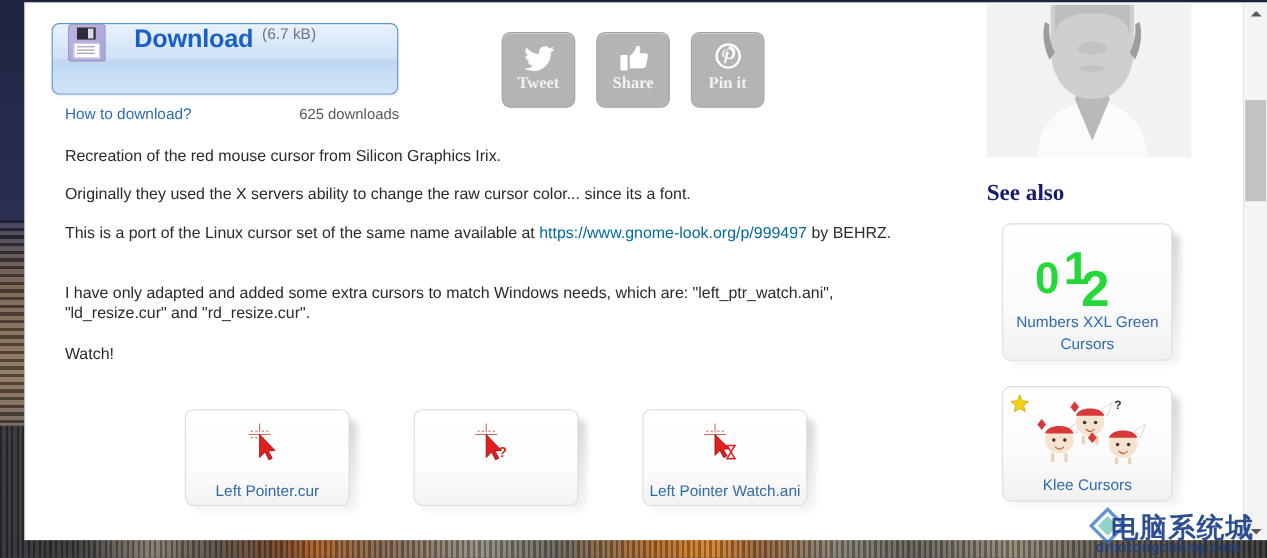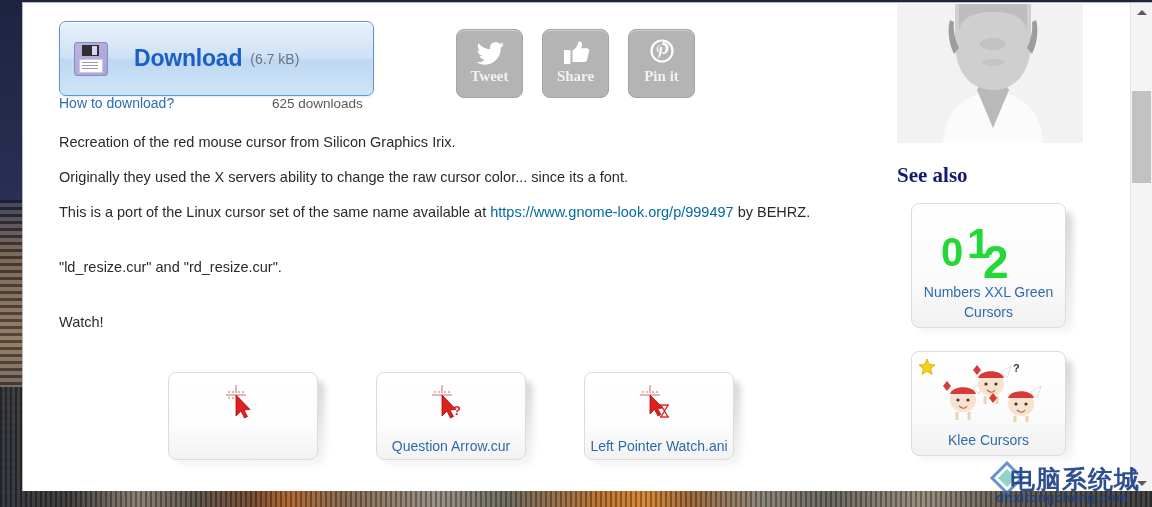--- a/index.html
+++ b/index.html
@@ -120,28 +120,27 @@
   .content {
     position: absolute;
     left: 0; top: 0;
     width: 1108px;
     padding: 0;
   }
 
   
   #download-box {
     position: absolute;
-    left: 36px; top: 18px;
-    width: 315px; height: 75px;
+    left: 24px; top: 18px;
+    width: 315px; height: 65px;
     border: 1px solid #5b93d6;
     border-radius: 7px;
     background: linear-gradient(180deg, #e8f1fb 0%, #cfe2f6 48%, #bed8f2 52%, #cfe5f8 100%);
     box-shadow: inset 0 1px 0 #ffffff, 0 1px 2px rgba(0,0,0,.10);
     display: flex;
-    align-items: center;
     box-sizing: border-box;
     cursor: pointer;
   }
   #floppy-icon {
     position: relative;
     width: 34px; height: 34px;
     margin-left: 14px;
     border-radius: 3px;
     background: linear-gradient(135deg, #b9b4e0 0%, #a9a3d8 100%);
     border: 1px solid #8e88bd;
@@ -428,57 +427,58 @@
       </div>
 
       <div class="para" id="para-1">Recreation of the red mouse cursor from Silicon Graphics Irix.</div>
       <div class="para" id="para-2">Originally they used the X servers ability to change the raw cursor color... since its a font.</div>
 
       <div class="para" id="para-3">
         <span>This is a port of the Linux cursor set of the same name available at </span><a class="ext-link">https://www.gnome-look.org/p/999497</a><span> by BEHRZ.</span><br>
       </div>
 
       <div class="para" id="para-4">
+        <span>I have only adapted and added some extra cursors to match Windows needs, which are: "left_ptr_watch.ani",</span>
         <div class="lastline">"ld_resize.cur" and "rd_resize.cur".</div>
       </div>
 
       <div class="para" id="para-5">Watch!</div>
 
       <div class="thumb-shadow" style="left:152px;top:378px;width:150px;height:84px;"></div>
       <div class="cursor-thumb" id="thumb-1">
         <svg class="art" viewBox="0 0 58 44">
           <g stroke="#c0392b" stroke-width="1" opacity=".75">
             <line x1="22" y1="2" x2="22" y2="10"></line>
             <line x1="12" y1="12" x2="32" y2="12"></line>
             <line x1="14" y1="9" x2="16" y2="9"></line>
               <line x1="18" y1="9" x2="20" y2="9"></line>
             <line x1="24" y1="9" x2="26" y2="9"></line>
               <line x1="28" y1="9" x2="30" y2="9"></line>
             <line x1="14" y1="15" x2="16" y2="15"></line>
               <line x1="18" y1="15" x2="20" y2="15"></line>
           </g>
           <path d="M22 12 L22 33 L27 28 L30.5 35 L33.5 33.5 L30 27 L36 26.5 Z" fill="#e02020" stroke="#a01010" stroke-width=".8"></path>
         </svg>
+        <div class="cap">Left Pointer.cur</div>
       </div>
 
       <div class="thumb-shadow" style="left:360px;top:378px;width:150px;height:84px;"></div>
       <div class="cursor-thumb" id="thumb-2">
         <svg class="art" viewBox="0 0 58 44">
           <g stroke="#c0392b" stroke-width="1" opacity=".75">
             <line x1="20" y1="2" x2="20" y2="10"></line>
             <line x1="10" y1="12" x2="30" y2="12"></line>
             <line x1="12" y1="9" x2="14" y2="9"></line>
               <line x1="16" y1="9" x2="18" y2="9"></line>
             <line x1="22" y1="9" x2="24" y2="9"></line>
               <line x1="26" y1="9" x2="28" y2="9"></line>
           </g>
           <path d="M20 12 L20 33 L25 28 L28.5 35 L31.5 33.5 L28 27 L34 26.5 Z" fill="#e02020" stroke="#a01010" stroke-width=".8"></path>
           <text x="31" y="32" font-family="Liberation Sans, sans-serif" font-size="13" font-weight="bold" fill="#e02020">?</text>
         </svg>
-        <div class="cap">Question Arrow.cur</div>
       </div>
 
       <div class="thumb-shadow" style="left:568px;top:378px;width:150px;height:84px;"></div>
       <div class="cursor-thumb" id="thumb-3">
         <svg class="art" viewBox="0 0 58 44">
           <g stroke="#c0392b" stroke-width="1" opacity=".75">
             <line x1="20" y1="2" x2="20" y2="10"></line>
             <line x1="10" y1="12" x2="30" y2="12"></line>
             <line x1="12" y1="9" x2="14" y2="9"></line>
               <line x1="16" y1="9" x2="18" y2="9"></line>

